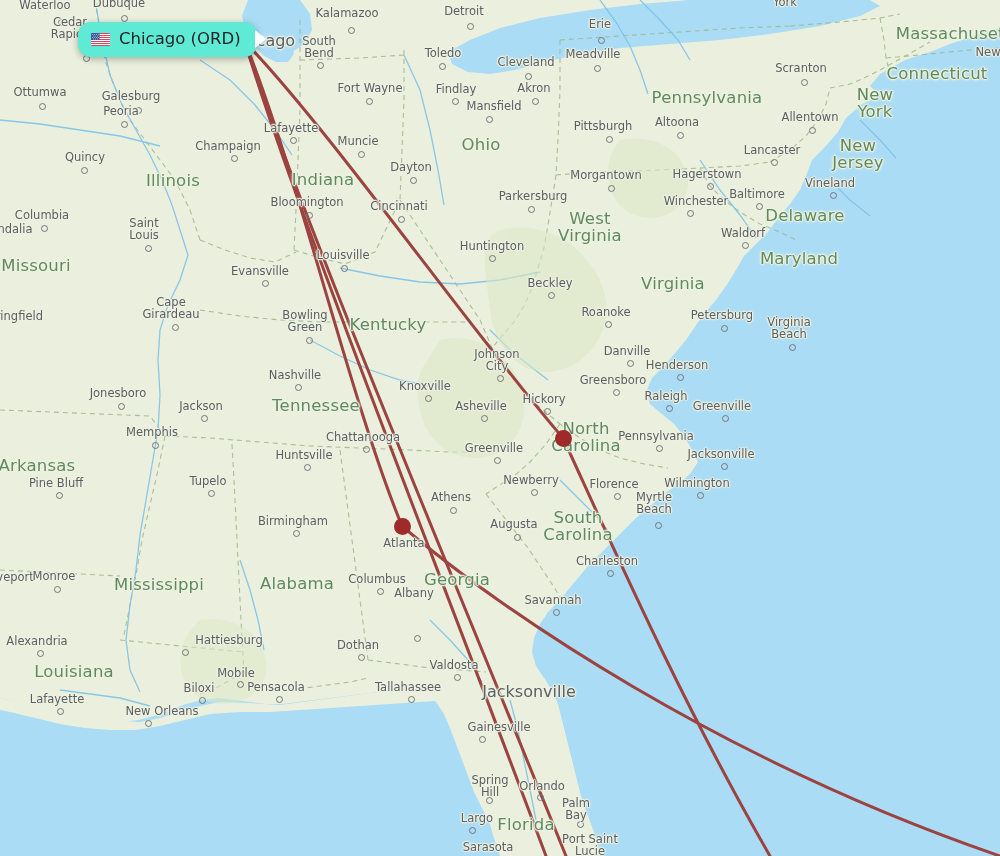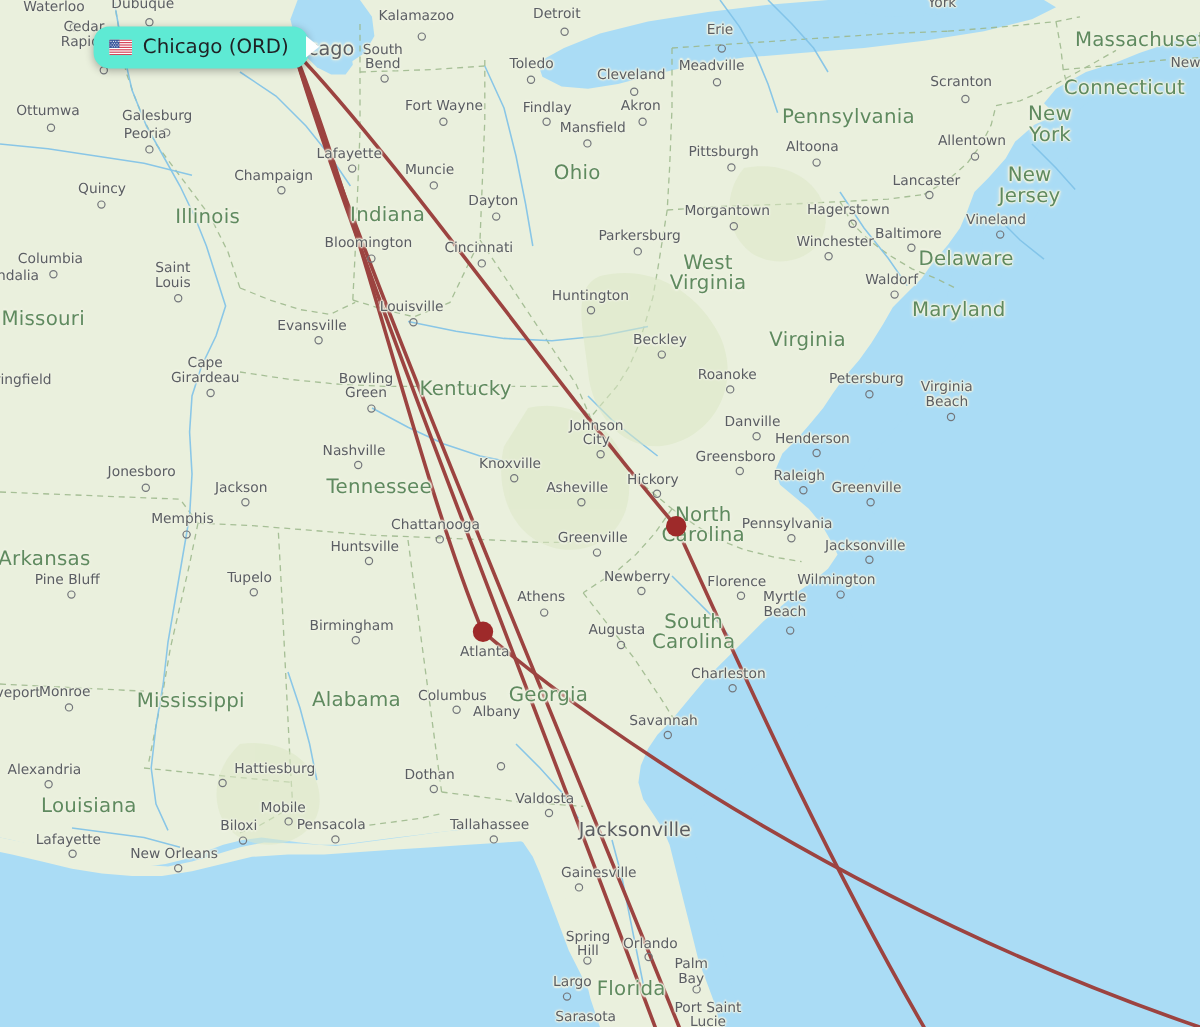--- a/index.html
+++ b/index.html
@@ -501,21 +501,21 @@
       <div class="lbl city" style="left: 414px; top: 593px;">Albany</div>
       <div class="lbl city" style="left: 37px; top: 641px;">Alexandria</div>
       <div class="lbl city" style="left: 182px; top: 640px; margin-left: 47px;">Hattiesburg</div>
       <div class="lbl city" style="left: 358px; top: 645px;">Dothan</div>
       <div class="lbl city" style="left: 454px; top: 665px;">Valdosta</div>
       <div class="lbl city" style="left: 236px; top: 673px;">Mobile</div>
       <div class="lbl city" style="left: 199px; top: 688px;">Biloxi</div>
       <div class="lbl city" style="left: 276px; top: 687px;">Pensacola</div>
       <div class="lbl city" style="left: 408px; top: 687px;">Tallahassee</div>
       <div class="lbl city" style="left: 57px; top: 699px;">Lafayette</div>
-      <div class="lbl city" style="left: 145px; top: 711px;">New Orleans</div>
+      <div class="lbl city" style="left: 162px; top: 711px;">New Orleans</div>
       <div class="lbl city" style="left: 499px; top: 727px;">Gainesville</div>
       <div class="lbl city two" style="left: 490px; top: 786px;">Spring<br>Hill</div>
       <div class="lbl city" style="left: 542px; top: 786px;">Orlando</div>
       <div class="lbl city two" style="left: 576px; top: 809px;">Palm<br>Bay</div>
       <div class="lbl city" style="left: 477px; top: 818px;">Largo</div>
       <div class="lbl city two" style="left: 590px; top: 845px;">Port Saint<br>Lucie</div>
       <div class="lbl city" style="left: 488px; top: 847px;">Sarasota</div>
       <div class="lbl city" style="left: 785px; top: 2px;">York</div>
       <div class="lbl city" style="left: 988px; top: 52px;">New</div>
       <div class="lbl bigcity" style="left: 263px; top: 40px;">Chicago</div>

